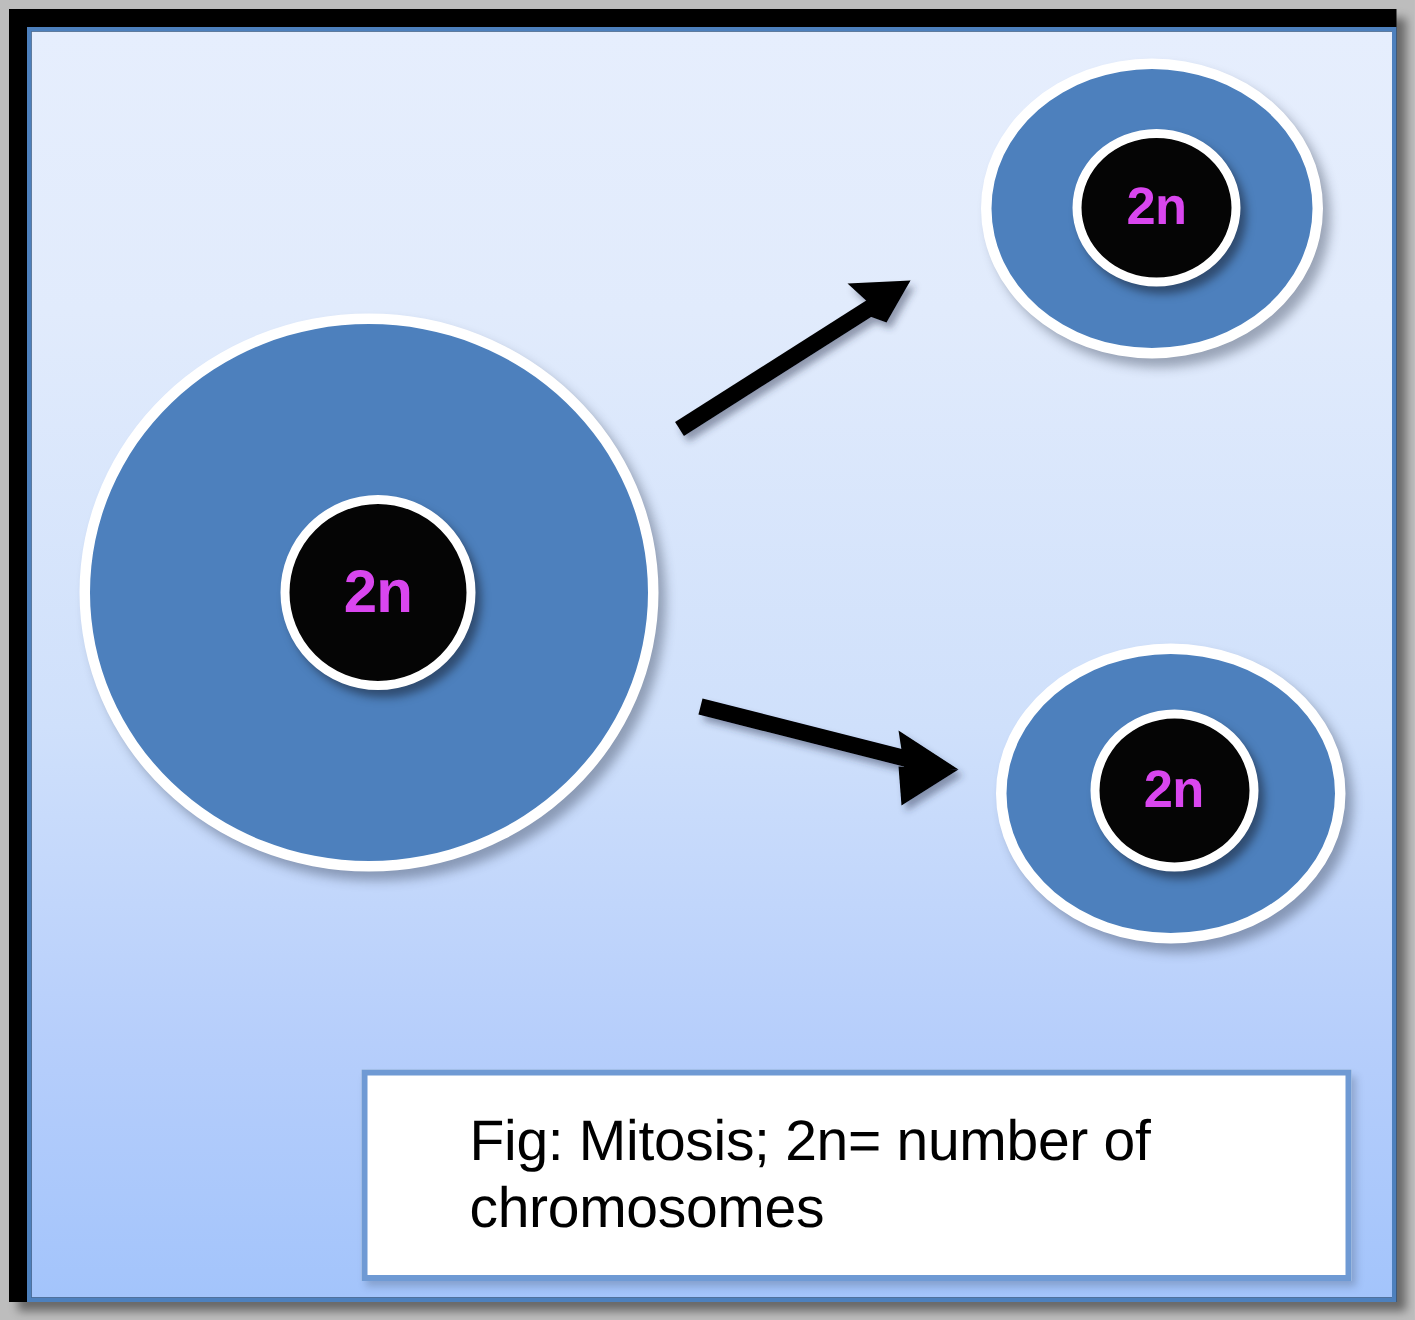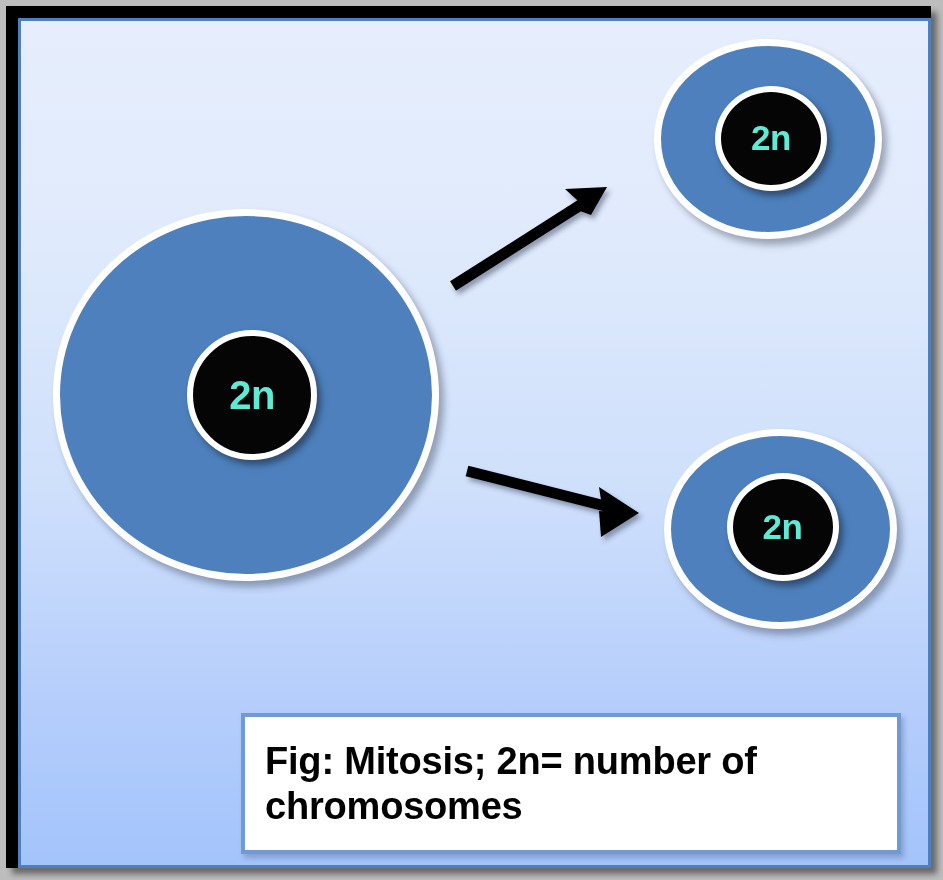--- a/index.html
+++ b/index.html
@@ -64,21 +64,21 @@
 
   .nucleus {
     border-radius: 50%;
     background: #050505;
     border: 6px solid #ffffff;
     box-sizing: border-box;
     box-shadow: 4px 5px 6px rgba(20,25,40,0.5);
     display: flex;
     align-items: center;
     justify-content: center;
-    color: #5eead4;
+    color: #d946ef;
     font-weight: bold;
     letter-spacing: -0.5px;
   }
 
   
   #parent-cell {
     left: 32px;
     top: 188px;
     width: 386px;
     height: 372px;
@@ -139,24 +139,25 @@
     background: #ffffff;
     border: 4px solid #6f9ad4;
     box-sizing: border-box;
     box-shadow: 3px 4px 5px rgba(40,50,70,0.25);
     padding: 10px 16px 10px 20px;
     display: flex;
     align-items: center;
   }
   #caption-text {
     color: #000000;
-    font-weight: bold;
+    font-weight: normal;
     font-size: 38px;
     line-height: 1.18;
     letter-spacing: -0.2px;
+    margin-left: 48px;
   }
 </style>
 </head>
 <body>
 
 <div id="figure-root">
   <div class="outer-frame">
     <div class="inner-rule">
       <div class="canvas">
 

